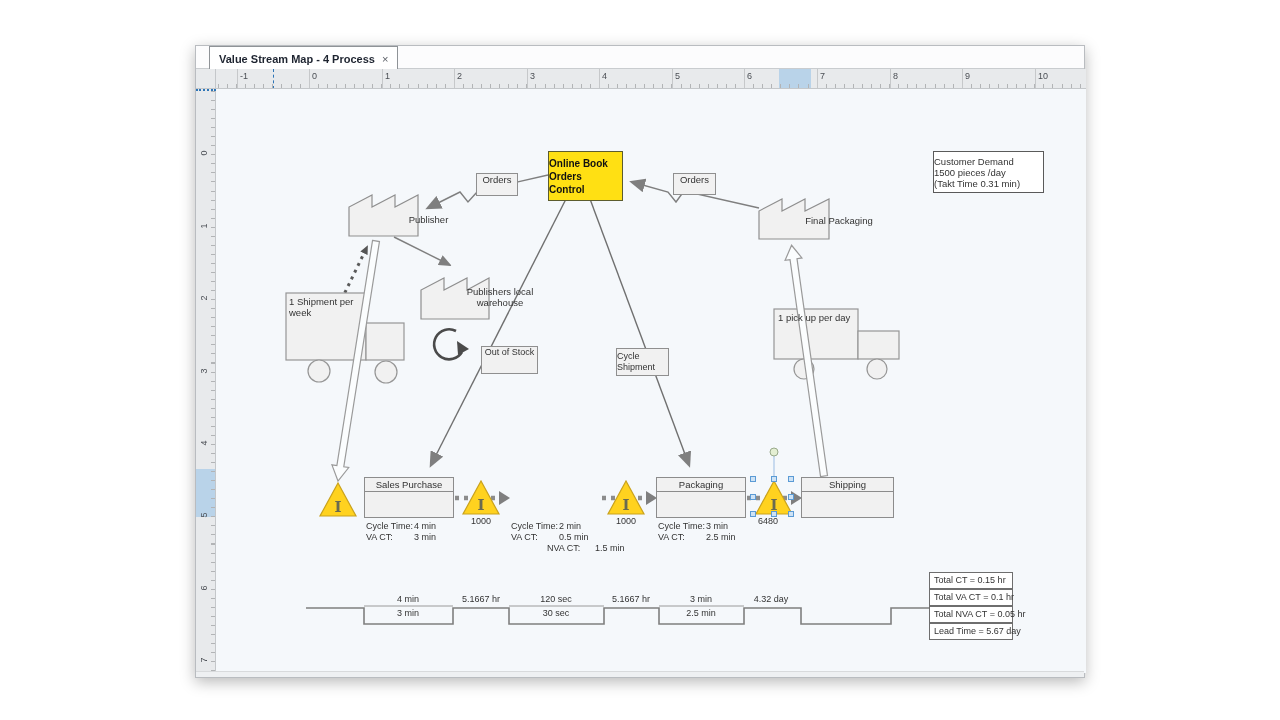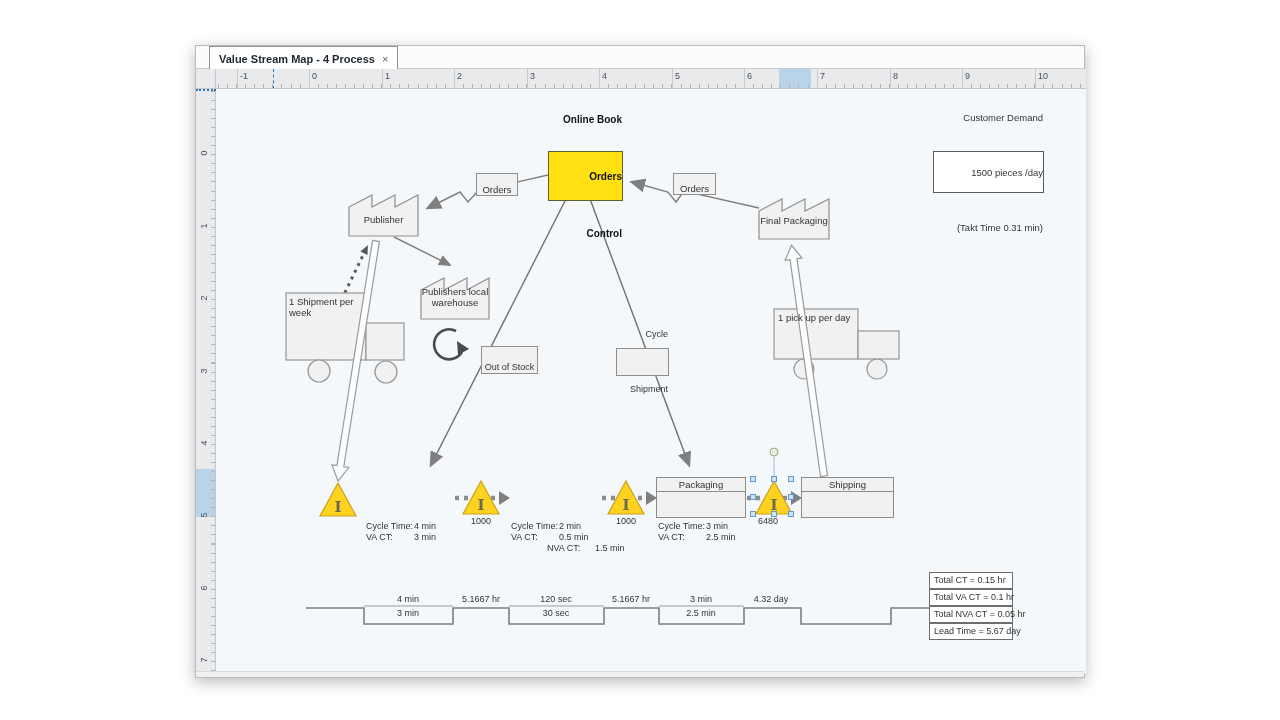--- a/index.html
+++ b/index.html
@@ -27,25 +27,25 @@
         font-size:9px;color:#4a4e54;transform:rotate(-90deg);}
   .vnum::before{content:"";position:absolute;left:-2px;top:-2px;width:19px;height:1px;background:#c6c8ca;}
   .vhl{position:absolute;left:0;width:20px;background:#b9d3e9;}
   .corner-dots{position:absolute;left:0;top:43px;width:20px;height:0;border-top:2px dotted #2e75b6;}
   
   .canvas{position:absolute;left:20px;top:43px;width:870px;height:584px;background:#f5f8fb;overflow:hidden;}
   .bottomstrip{position:absolute;left:0;bottom:0;width:100%;height:6px;background:#eef0f2;border-top:1px solid #d8dadc;box-sizing:border-box;}
   .canvas svg{position:absolute;left:0;top:0;}
   
   .dbox{position:absolute;box-sizing:border-box;background:#f1f1f1;border:1px solid #8f8f8f;
-        display:flex;align-items:flex-end;justify-content:center;text-align:center;
-        font-size:9px;color:#333;line-height:11px;gap:44px;}
+        display:flex;align-items:flex-start;justify-content:center;text-align:center;
+        font-size:9px;color:#333;line-height:11px;}
   .whitebox{background:#ffffff;border:1px solid #5a5a5a;}
   .ctrl{background:#ffe013;border:1px solid #5c5c2e;font-weight:bold;color:#111;font-size:10px;line-height:13px;}
-  .flabel{position:absolute;text-align:center;font-size:9.5px;color:#333;line-height:11px;}
+  .flabel{position:absolute;text-align:center;font-size:9.5px;color:#333;line-height:11px;margin-left:45px;}
   .tlabel{position:absolute;font-size:9.5px;color:#333;line-height:11px;text-align:left;}
   
   .proc{position:absolute;box-sizing:border-box;background:#f1f1f1;border:1px solid #8c8c8c;}
   .proc .phead{height:13px;border-bottom:1px solid #8c8c8c;font-size:9.5px;color:#333;text-align:center;line-height:13px;}
   .prow{position:absolute;font-size:9px;color:#333;line-height:11px;white-space:nowrap;}
   .prow .pl{display:inline-block;width:48px;}
   .invlabel{position:absolute;width:36px;text-align:center;font-size:9px;color:#333;}
   
   .tl{position:absolute;width:60px;text-align:center;font-size:9px;color:#333;}
   .totbox{position:absolute;width:84px;height:17px;box-sizing:border-box;background:#fff;border:1px solid #6e6e6e;
@@ -211,20 +211,23 @@
     </div>
 
     <div class="flabel" style="left:133px;top:125px;width:69px;">Publisher</div>
     <div class="flabel" style="left:201px;top:197px;width:76px;">
       <span>Publishers local</span><br><span>warehouse</span>
     </div>
     <div class="flabel" style="left:543px;top:126px;width:70px;">Final Packaging</div>
     <div class="tlabel" style="left:73px;top:207px;width:74px;">1 Shipment per week</div>
     <div class="tlabel" style="left:562px;top:223px;width:80px;">1 pick up per day</div>
 
+    <div class="proc" style="left:148px;top:388px;width:90px;height:41px;">
+      <div class="phead">Sales Purchase</div>
+    </div>
     <div class="proc" style="left:440px;top:388px;width:90px;height:41px;">
       <div class="phead">Packaging</div>
     </div>
     <div class="proc" style="left:585px;top:388px;width:93px;height:41px;">
       <div class="phead">Shipping</div>
     </div>
 
     <div class="prow" style="left:150px;top:432px;"><span class="pl">Cycle Time:</span><span>4 min</span></div>
     <div class="prow" style="left:150px;top:443px;"><span class="pl">VA CT:</span><span>3 min</span></div>
     <div class="prow" style="left:295px;top:432px;"><span class="pl">Cycle Time:</span><span>2 min</span></div>

